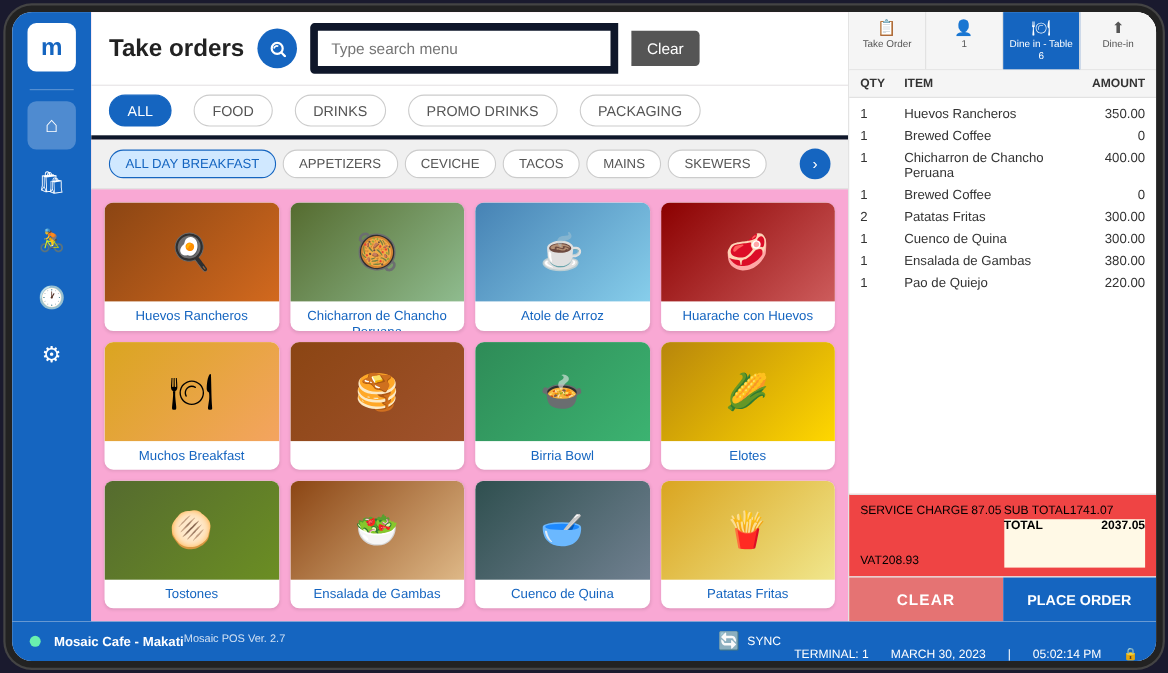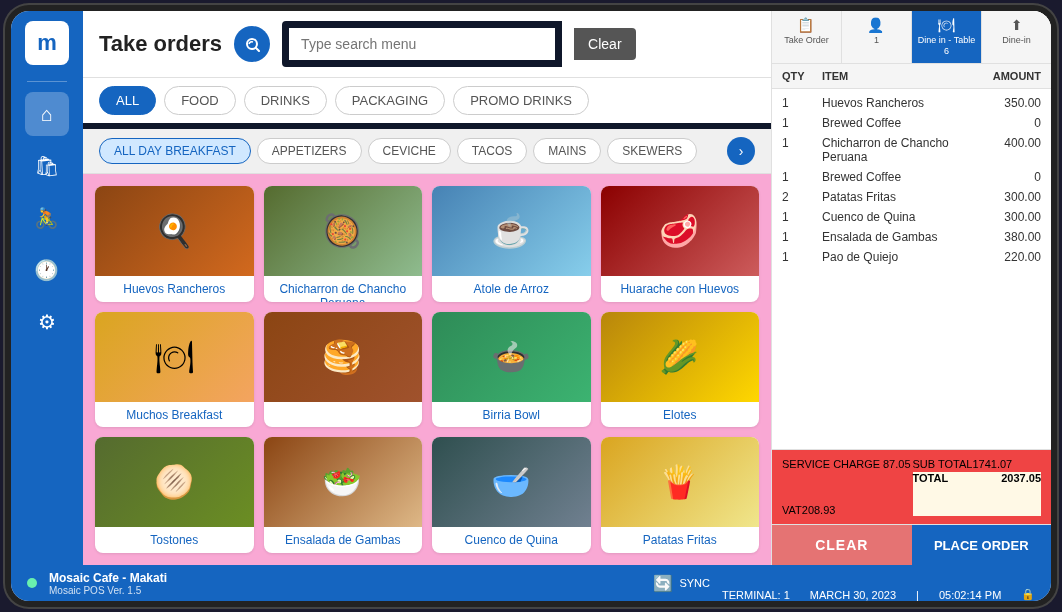--- a/index.html
+++ b/index.html
@@ -15,21 +15,21 @@
     
     .content { flex: 1; display: flex; flex-direction: column; background: #f9a8d4; }
     
     .header { background: #fff; padding: 10px 16px; display: flex; align-items: center; gap: 12px; border-bottom: 1px solid #e0e0e0; }
     .header-title { font-size: 22px; font-weight: bold; color: #222; flex: 0 0 auto; }
     .search-icon-btn { width: 36px; height: 36px; background: #1565c0; border-radius: 50%; display: flex; align-items: center; justify-content: center; color: #fff; font-size: 14px; cursor: pointer; }
     .search-bar { flex: 1; max-width: 280px; }
     .search-bar input { width: 100%; border: 7px solid #0f172a; border-radius: 4px 0 0 4px; padding: 8px 12px; font-size: 14px; color: #aaa; outline: none; }
     .clear-btn { background: #555; color: #fff; border: none; padding: 8px 14px; border-radius: 0 4px 4px 0; font-size: 14px; cursor: pointer; font-weight: 500; }
     
-    .cat-tabs { background: #fff; padding: 8px 16px; display: flex; gap: 8px; border-bottom: 6px solid #0f172a; }
+    .cat-tabs { background: #fff; padding: 8px 16px; display: flex; gap: 20px; border-bottom: 4px solid #0f172a; }
     .cat-tab { padding: 6px 16px; border-radius: 20px; border: 1px solid #ccc; font-size: 13px; cursor: pointer; background: #fff; color: #555; font-weight: 500; }
     .cat-tab.active { background: #1565c0; color: #fff; border-color: #1565c0; }
     
     .sub-tabs { background: #f0f0f0; padding: 8px 16px; display: flex; gap: 6px; align-items: center; border-bottom: 1px solid #e0e0e0; overflow: hidden; }
     .sub-tab { padding: 5px 14px; border-radius: 20px; border: 1px solid #ccc; font-size: 12px; cursor: pointer; background: #fff; color: #555; white-space: nowrap; }
     .sub-tab.active { background: #d0e8ff; border-color: #1565c0; color: #1565c0; }
     .sub-tab-arrow { width: 28px; height: 28px; background: #1565c0; border-radius: 50%; display: flex; align-items: center; justify-content: center; color: #fff; cursor: pointer; font-size: 14px; margin-left: auto; }
     
     .menu-grid { flex: 1; overflow-y: auto; padding: 12px; display: grid; grid-template-columns: repeat(4, 1fr); gap: 10px; }
     .menu-item { background: #fff; border-radius: 8px; overflow: hidden; cursor: pointer; box-shadow: 0 1px 3px rgba(0,0,0,0.1); }
@@ -52,21 +52,21 @@
     .rp-item-qty { font-size: 12px; color: #333; }
     .rp-item-name { font-size: 12px; color: #333; }
     .rp-item-amount { font-size: 12px; color: #333; text-align: right; }
     .rp-totals { padding: 8px 10px; border-top: 1px solid #e0e0e0; background: #ef4444; font-size: 11px; }
     .rp-actions { display: flex; gap: 0; border-top: 1px solid #e0e0e0; }
     .btn-clear { flex: 1; background: #e57373; color: #fff; border: none; padding: 12px; font-size: 14px; font-weight: bold; cursor: pointer; letter-spacing: 1px; }
     .btn-place { flex: 1; background: #1565c0; color: #fff; border: none; padding: 12px; font-size: 13px; font-weight: bold; cursor: pointer; }
     
     .bottom-bar { height: 36px; background: #1565c0; display: flex; align-items: center; padding: 0 16px; gap: 12px; color: #fff; font-size: 11px; }
     .bottom-dot { width: 10px; height: 10px; background: #69f0ae; border-radius: 50%; }
-    .bottom-cafe { display: flex; flex-direction: column; }
+    .bottom-cafe { display: flex; flex-direction: row; }
     .bottom-cafe-name { font-size: 12px; font-weight: bold; }
     .bottom-cafe-ver { font-size: 10px; opacity: 0.8; }
     .bottom-spacer { flex: 1; }
     .bottom-sync { display: flex; align-items: center; gap: 6px; }
     .sync-icon { font-size: 16px; color: #69f0ae; }
     .bottom-right { margin-left: auto; display: flex; align-items: center; gap: 20px; margin-top: 23px; }
     
     .food-img-1 { background: linear-gradient(135deg, #8B4513, #D2691E); }
     .food-img-2 { background: linear-gradient(135deg, #556B2F, #8FBC8F); }
     .food-img-3 { background: linear-gradient(135deg, #4682B4, #87CEEB); }
@@ -110,22 +110,22 @@
         <div class="search-bar">
           <input type="text" placeholder="Type search menu" style="">
         </div>
         <button class="clear-btn">Clear</button>
       </div>
 
       <div class="cat-tabs">
       <button class="cat-tab active">ALL</button>
           <button class="cat-tab">FOOD</button>
           <button class="cat-tab">DRINKS</button>
+          <button class="cat-tab">PROMO DRINKS</button>
           <button class="cat-tab">PACKAGING</button>
-          <button class="cat-tab">PROMO DRINKS</button>
         </div>
 
       <div class="sub-tabs">
       <button class="sub-tab active">ALL DAY BREAKFAST</button>
           <button class="sub-tab">APPETIZERS</button>
           <button class="sub-tab">CEVICHE</button>
           <button class="sub-tab">TACOS</button>
           <button class="sub-tab">MAINS</button>
           <button class="sub-tab">SKEWERS</button>
           <div class="sub-tab-arrow">›</div>
@@ -288,21 +288,21 @@
         <button class="btn-clear">CLEAR</button>
         <button class="btn-place">PLACE ORDER</button>
       </div>
     </div>
   </div>
 
   <div class="bottom-bar">
     <div class="bottom-dot"></div>
     <div class="bottom-cafe">
       <span class="bottom-cafe-name">Mosaic Cafe - Makati</span>
-      <span class="bottom-cafe-ver">Mosaic POS Ver. 1.5</span>
+      <span class="bottom-cafe-ver">Mosaic POS Ver. 2.7</span>
     </div>
     <div class="bottom-spacer"></div>
     <div class="bottom-sync">
       <span class="sync-icon">🔄</span>
       <span>SYNC</span>
     </div>
     <div class="bottom-right">
       <span>TERMINAL: 1</span>
       <span>MARCH 30, 2023</span>
       <span>|</span>

